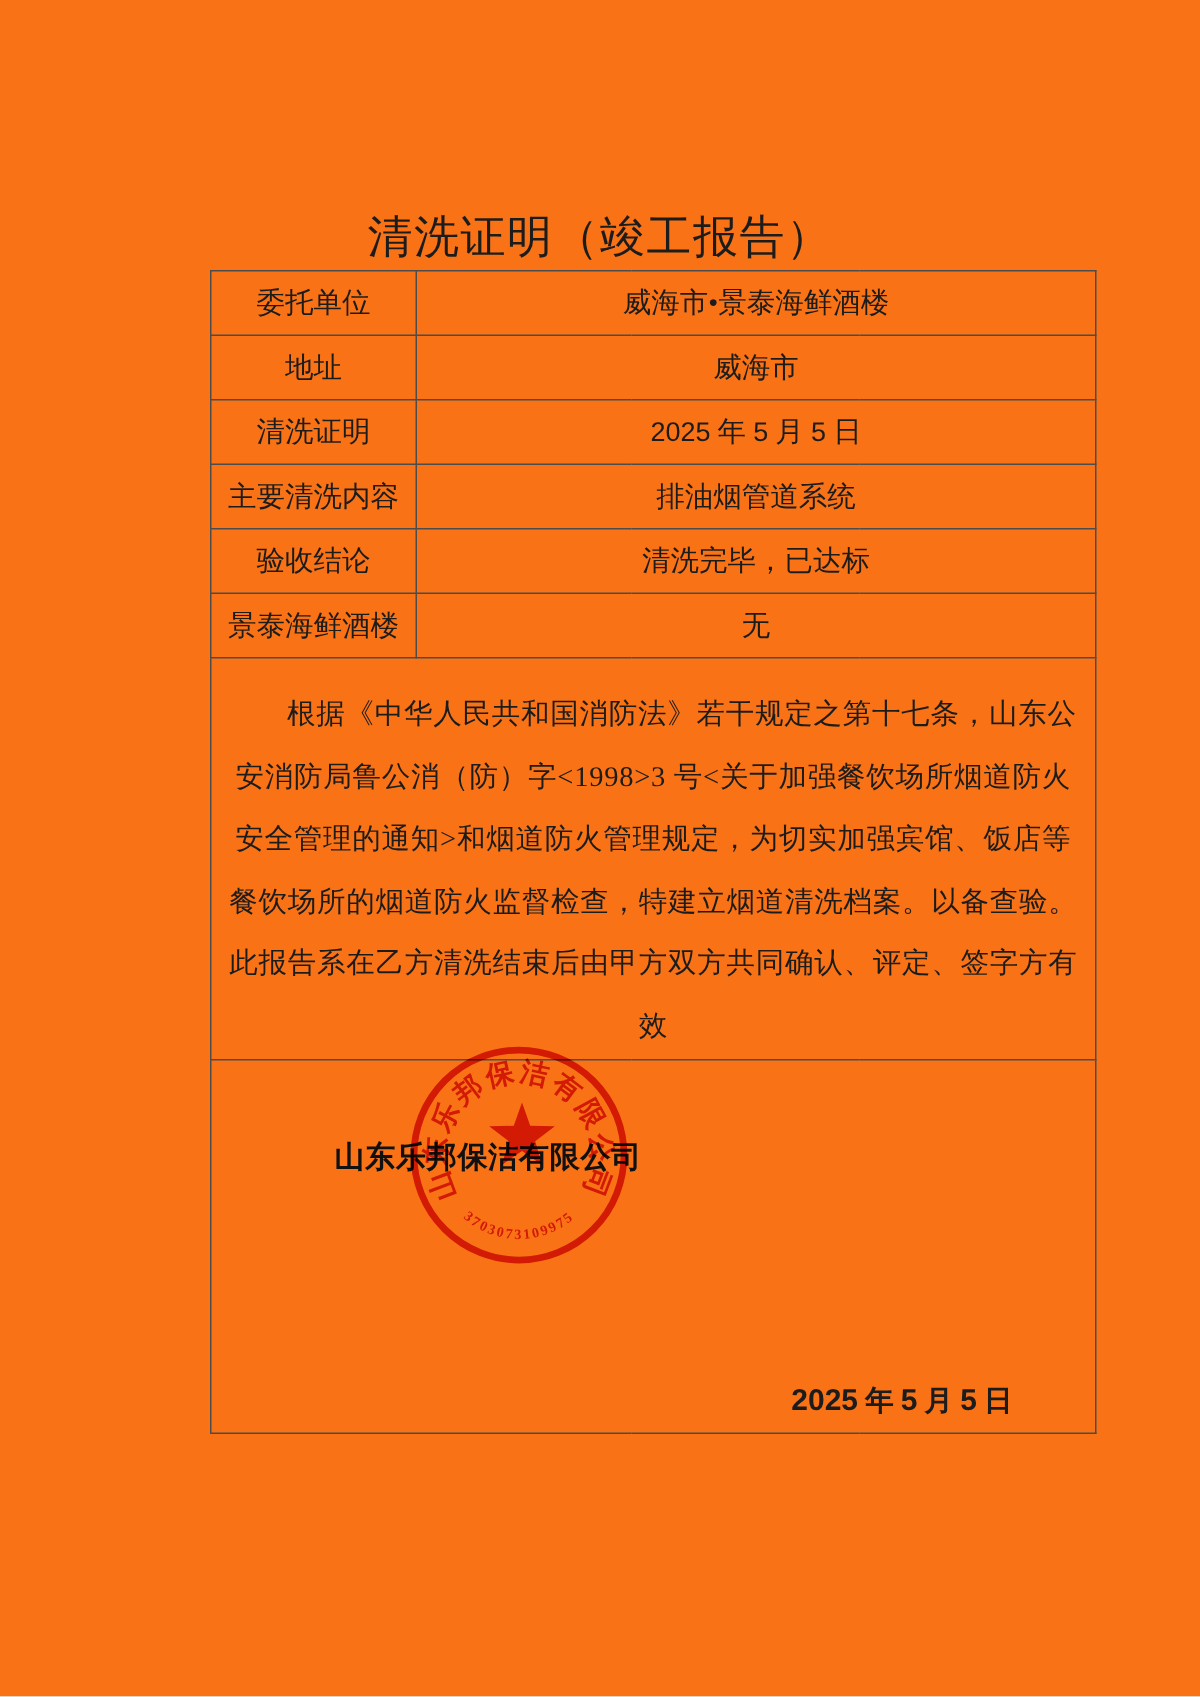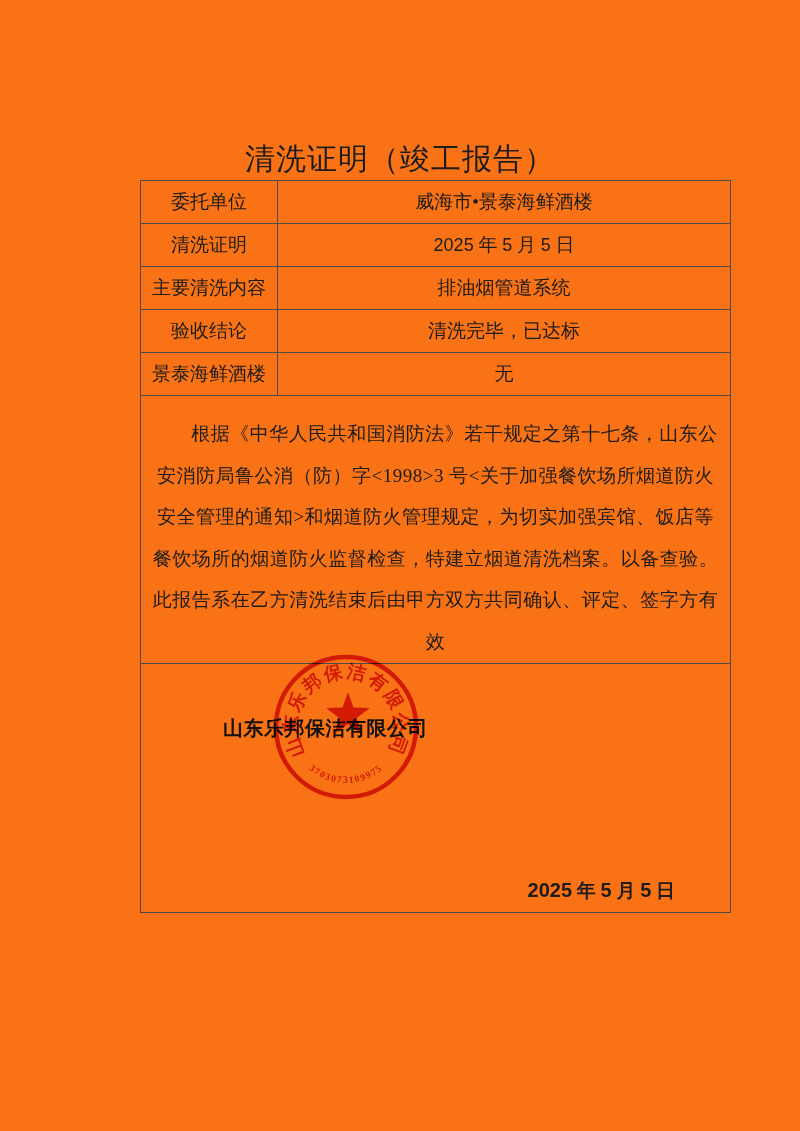--- a/index.html
+++ b/index.html
@@ -117,20 +117,24 @@
         <col class="c3">
         <col class="c4">
       </colgroup>
 
     <tbody>
         <tr class="r">
       <td>委托单位</td>
       <td colspan="3">威海市•景泰海鲜酒楼</td>
     </tr>
 
+    <tr class="r">
+      <td>地址</td>
+      <td colspan="3">威海市</td>
+    </tr>
 
 
 
     <tr class="r">
       <td>清洗证明</td>
       <td colspan="3"><span class="num">2025</span><span> 年 </span><span class="num">5</span><span> 月 </span><span class="num">5</span><span> 日</span></td>
     </tr>
 
     <tr class="r">
       <td>主要清洗内容</td>

